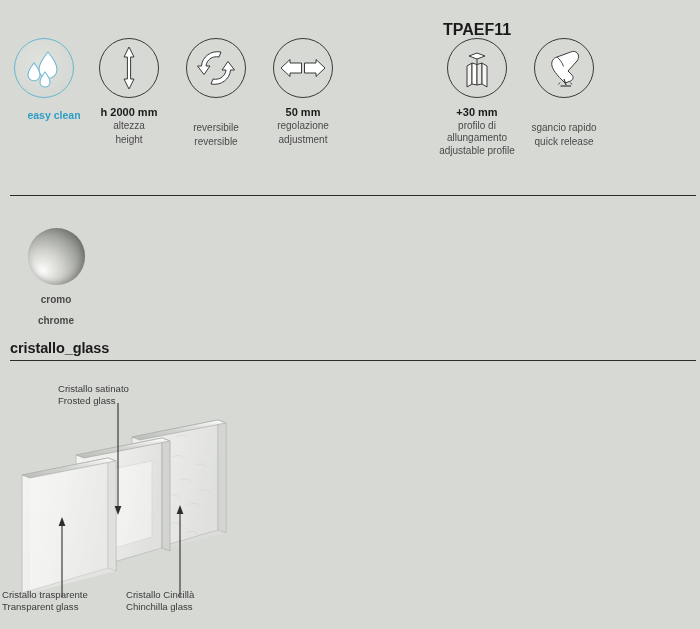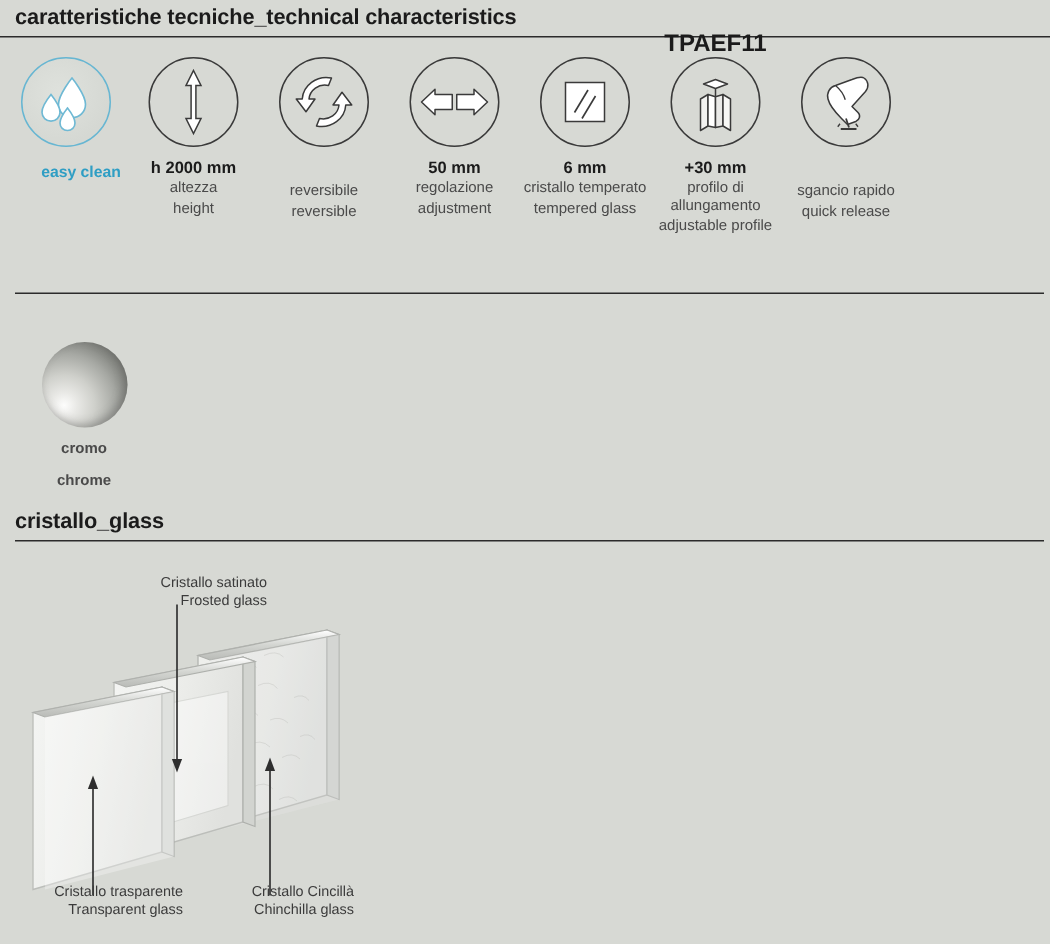--- a/index.html
+++ b/index.html
@@ -71,32 +71,28 @@
   }
   .finish .cap{margin-top:9px;}
 
   
   .glass-area{
     position:absolute;left:0;top:365px;width:700px;height:264px;
   }
   .glass-svg{position:absolute;left:0;top:0;}
   .lbl{
     position:absolute;font-size:9.6px;color:#3b3b3b;line-height:11.6px;
-    text-align:right;white-space:nowrap;
+    text-align:left;white-space:nowrap;
   }
 </style>
 </head>
 <body>
 
 <div class="page">
 
-  <div class="section-head" style="top:4px;">
-    <div class="section-title">caratteristiche tecniche_technical characteristics</div>
-    <div class="rule full"></div>
-  </div>
 
   <div class="icon-strip">
 
     <div class="feature" style="left:0px;">
       <div class="circle easy">
         <svg width="58" height="58" viewBox="0 0 58 58">
           <path d="M33 13 C33 13 42 24 42 30.5 C42 35.7 38 39.5 33 39.5 C28 39.5 24 35.7 24 30.5 C24 24 33 13 33 13 Z" fill="#ffffff" stroke="#6fb9d4" stroke-width="1.1"></path>
           <path d="M19 24 C19 24 25 31.5 25 35.8 C25 39.2 22.3 41.7 19 41.7 C15.7 41.7 13 39.2 13 35.8 C13 31.5 19 24 19 24 Z" fill="#ffffff" stroke="#6fb9d4" stroke-width="1.1"></path>
           <path d="M30 33 C30 33 35 39.4 35 43 C35 45.9 32.8 48 30 48 C27.2 48 25 45.9 25 43 C25 39.4 30 33 30 33 Z" fill="#ffffff" stroke="#6fb9d4" stroke-width="1.1"></path>
         </svg>
@@ -131,32 +127,20 @@
         <svg width="58" height="58" viewBox="0 0 58 58">
           <path d="M27.5 24 L27.5 34 L16 34 L16 37.5 L7 29 L16 20.5 L16 24 Z" fill="#ffffff" stroke="#3a3a3a" stroke-width="1" stroke-linejoin="round"></path>
           <path d="M30.5 24 L30.5 34 L42 34 L42 37.5 L51 29 L42 20.5 L42 24 Z" fill="#ffffff" stroke="#3a3a3a" stroke-width="1" stroke-linejoin="round"></path>
         </svg>
       </div>
       <div class="val">50 mm</div>
       <div class="cap">regolazione</div>
       <div class="cap">adjustment</div>
     </div>
 
-    <div class="feature" style="left:346px;">
-      <div class="circle">
-        <svg width="58" height="58" viewBox="0 0 58 58">
-          <rect x="16" y="16" width="26" height="26" fill="#ffffff" stroke="#3a3a3a" stroke-width="1"></rect>
-          <path d="M22 36 L31 21" stroke="#3a3a3a" stroke-width="1.1" fill="none"></path>
-          <path d="M27 40 L36 25" stroke="#3a3a3a" stroke-width="1.1" fill="none"></path>
-        </svg>
-      </div>
-      <div class="val">6 mm</div>
-      <div class="cap">cristallo temperato</div>
-      <div class="cap">tempered glass</div>
-    </div>
 
     <div class="feature" style="left:433px;">
       <div class="code-label">TPAEF11</div>
       <div class="circle">
         <svg width="58" height="58" viewBox="0 0 58 58">
           <path d="M21 17 L29 14 L37 17 L29 20 Z" fill="#ffffff" stroke="#3a3a3a" stroke-width="1" stroke-linejoin="round"></path>
           <path d="M29 20 L29 25" stroke="#3a3a3a" stroke-width="1"></path>
           <path d="M19 27 L24 24 L24 45 L19 48 Z" fill="#f2f2f0" stroke="#3a3a3a" stroke-width="1" stroke-linejoin="round"></path>
           <path d="M24 24 L29 25.5 L29 46 L24 45 Z" fill="#ffffff" stroke="#3a3a3a" stroke-width="1" stroke-linejoin="round"></path>
           <path d="M29 25.5 L34 24 L34 45 L29 46 Z" fill="#eaeae8" stroke="#3a3a3a" stroke-width="1" stroke-linejoin="round"></path>

